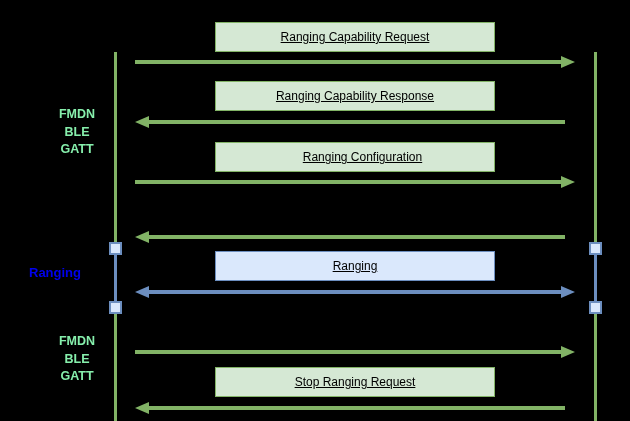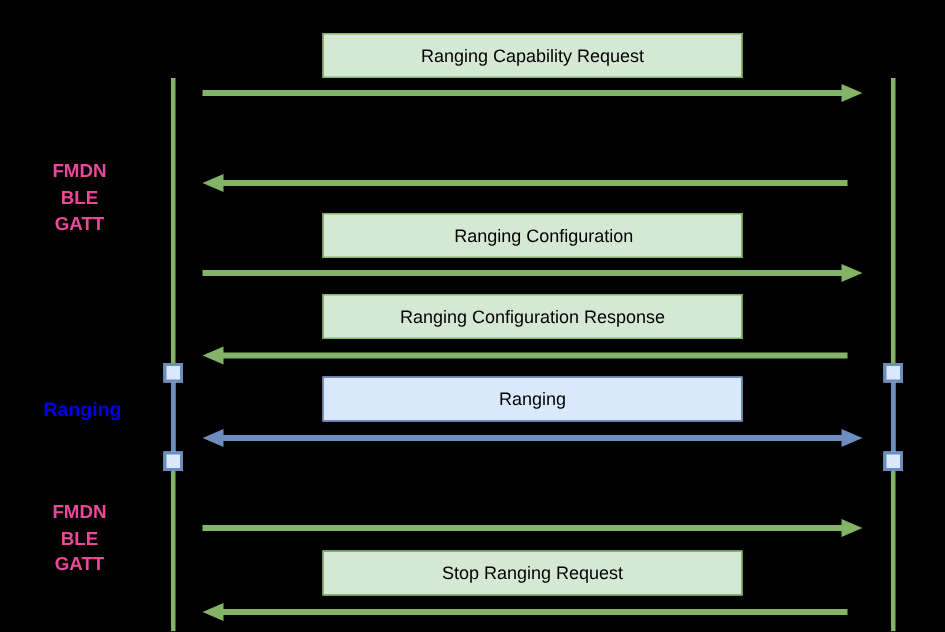--- a/index.html
+++ b/index.html
@@ -55,20 +55,21 @@
     left: 215px;
     width: 280px;
     height: 30px;
     box-sizing: border-box;
     display: flex;
     align-items: center;
     justify-content: center;
     font-size: 12px;
     color: #000000;
     text-align: center;
+    text-decoration: underline;
   }
   .msg-box.green { background: #d5e8d4; border: 1.5px solid #82b366; }
   .msg-box.blue  { background: #dae8fc; border: 1.5px solid #6c8ebf; }
   .b1 { top: 22px; }
   .b2 { top: 81px; }
   .b3 { top: 142px; padding-left: 15px; }
   .b4 { top: 196px; }
   .b5 { top: 251px; }
   .b6 { top: 311px; }
   .b7 { top: 367px; }
@@ -117,21 +118,21 @@
   
   .side-label {
     position: absolute;
     left: 0;
     width: 106px;
     text-align: center;
     font-weight: bold;
     font-size: 12.5px;
     line-height: 17.5px;
   }
-  .side-label.gatt { color: #ec4899; }
+  .side-label.gatt { color: #86efac; padding-left: 24px; }
   .side-label.gatt-top    { top: 106px; }
   .side-label.gatt-bottom { top: 333px; }
   .side-label.ranging {
     top: 264px;
     left: 2px;
     color: #0000ee;
     font-size: 13px;
   }
   .side-label span { display: block; }
 </style>
@@ -164,38 +165,38 @@
 
   <div class="msg-box green b1">
     <span>Ranging Capability Request</span>
   </div>
   <div class="arrow green dir-right a1">
     <div class="shaft"></div>
 
     <div class="head point-right"></div>
   </div>
 
+  <div class="msg-box green b2">
+    <span>Ranging Capability Response</span>
+  </div>
   <div class="arrow green dir-left a2">
     <div class="shaft"></div>
     <div class="head point-left"></div>
 
   </div>
 
   <div class="msg-box green b3">
     <span>Ranging Configuration</span>
   </div>
   <div class="arrow green dir-right a3">
     <div class="shaft"></div>
 
     <div class="head point-right"></div>
   </div>
 
-  <div class="msg-box green b4">
-    <span>Ranging Configuration Response</span>
-  </div>
   <div class="arrow green dir-left a4">
     <div class="shaft"></div>
     <div class="head point-left"></div>
 
   </div>
 
   <div class="msg-box blue b5">
     <span>Ranging</span>
   </div>
   <div class="arrow blue dir-both a5">

